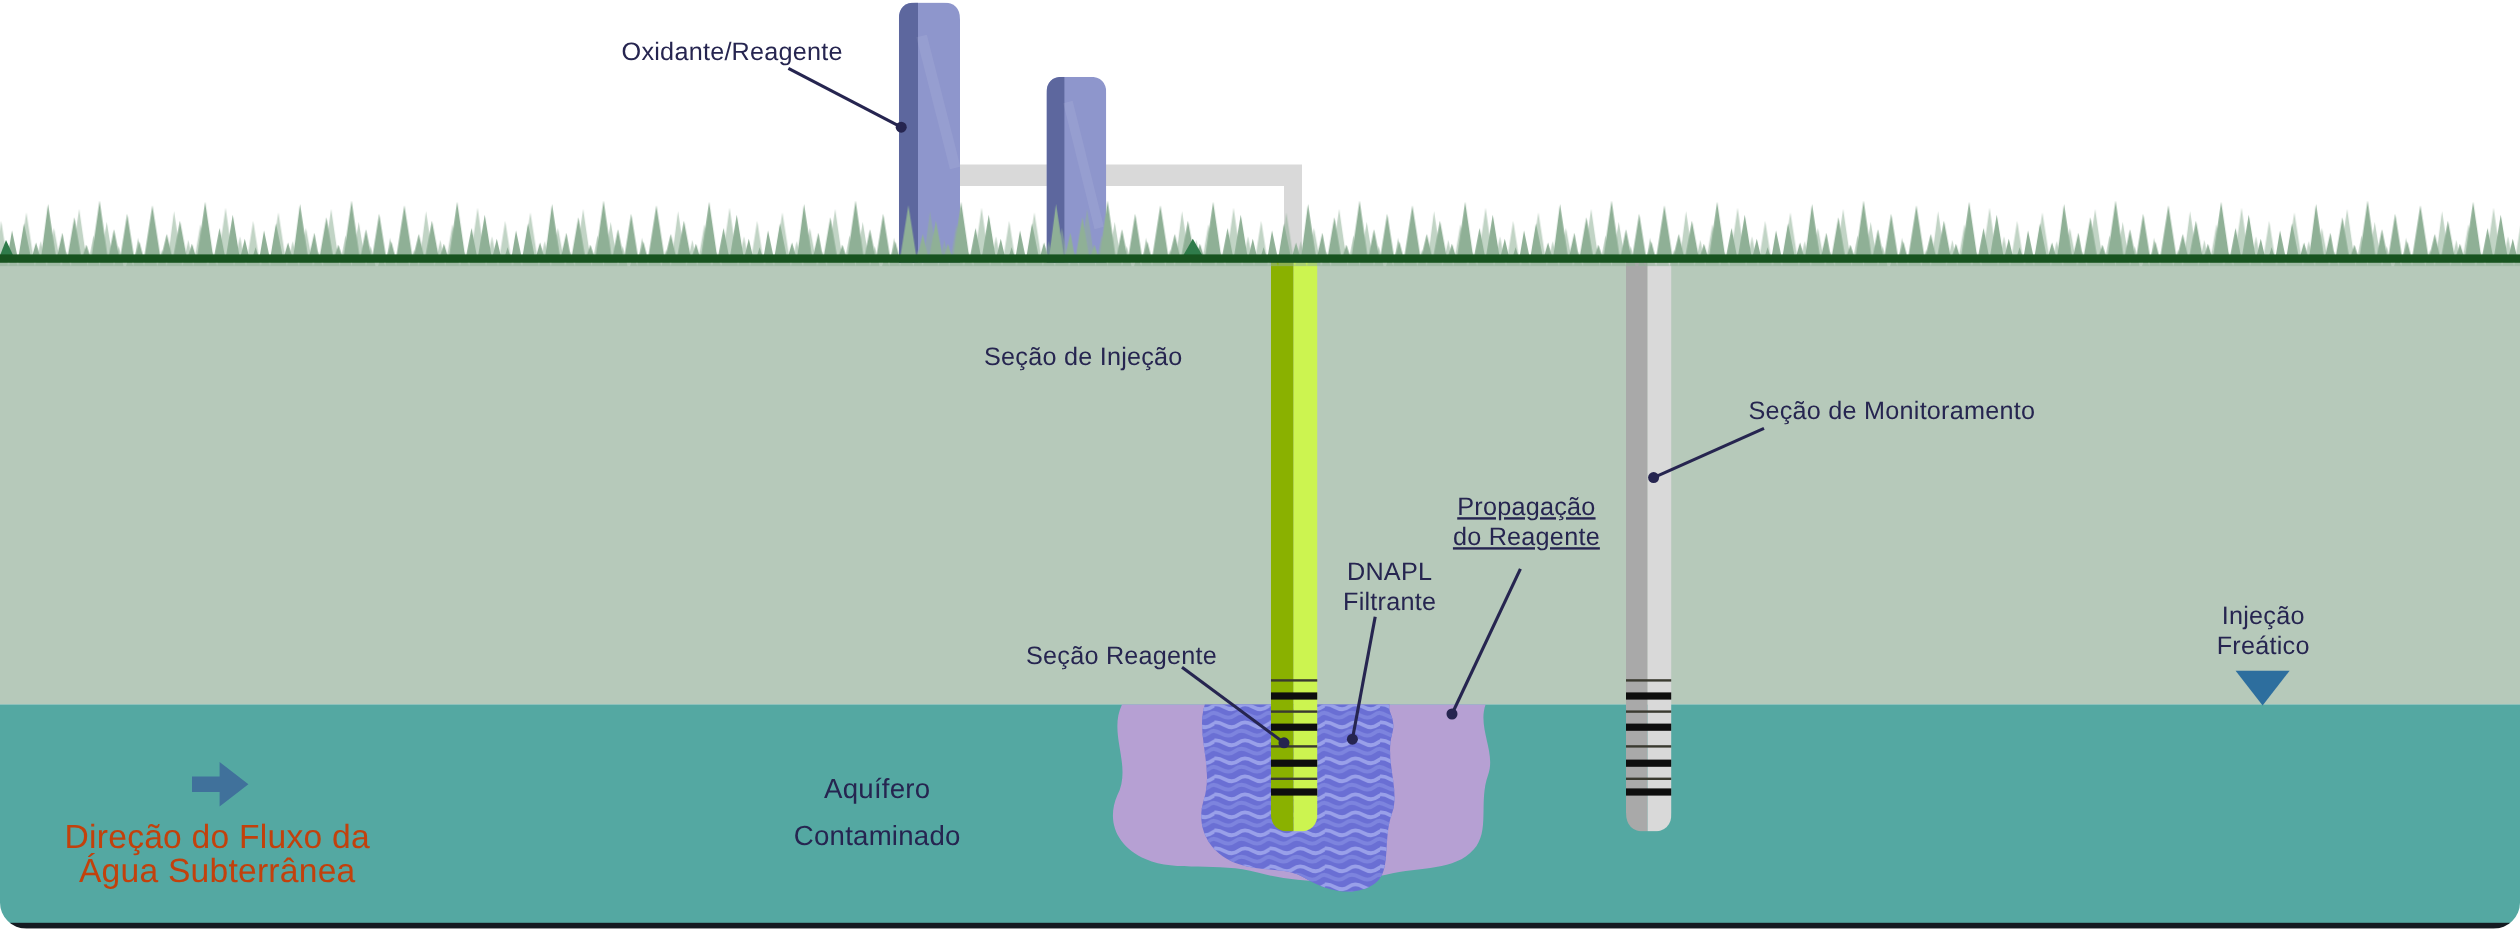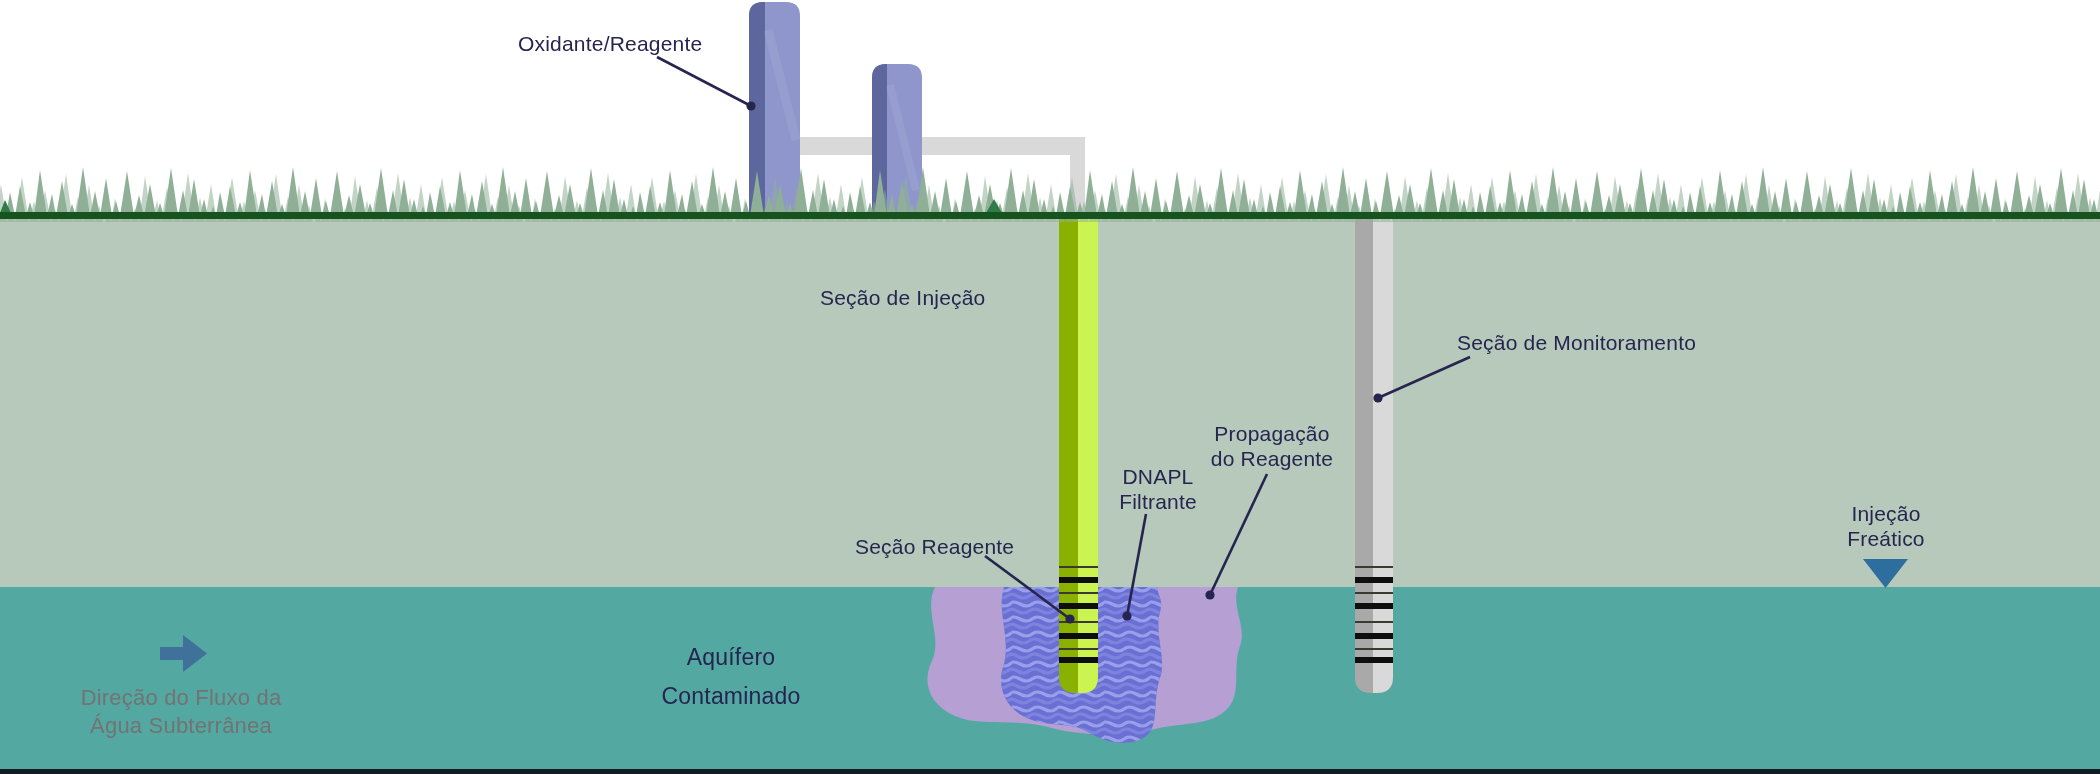--- a/index.html
+++ b/index.html
@@ -1,35 +1,36 @@
 <!DOCTYPE html>
 <html><head>
 <meta charset="utf-8">
 <style>
   html,body { margin:0; padding:0; background:#ffffff; }
   .wrap {
     position:relative; width:2100px; height:774px; overflow:hidden;
     background:#ffffff;
     font-family:"Liberation Sans", sans-serif;
+    border-radius:22px;
   }
   .wrap svg { position:absolute; left:0; top:0; }
   .lbl {
     position:absolute; color:#262550; font-size:21px; line-height:25px;
     white-space:pre-line; letter-spacing:0.2px;
   }
   .center { transform:translateX(-50%); text-align:center; }
   #lbl-oxidant     { left:518px;  top:31px;  }
   #lbl-injection   { left:820px;  top:285px; }
   #lbl-monitoring  { left:1457px; top:330px; }
-  #lbl-propagation { left:1272px; top:421px; }
+  #lbl-propagation { left:1272px; top:410px;text-decoration:underline; }
   #lbl-dnapl       { left:1158px; top:464px; }
   #lbl-screen      { left:855px;  top:534px; }
   #lbl-watertable  { left:1886px; top:501px; }
   #lbl-aquifer     { left:731px;  top:638px; font-size:23px; line-height:39px; }
-  #lbl-flow        { left:181px;  top:684px; font-size:22px; line-height:28px; color:#737373;text-align:center; }
+  #lbl-flow        { left:181px;  top:684px; font-size:28px; line-height:28px; color:#c2410c;text-align:center; }
 </style>
 </head>
 <body>
 
 <div class="wrap">
 
   <svg width="2100" height="774" viewBox="0 0 2100 774">
     <defs>
       <clipPath id="tank1clip">
         <path d="M749,222 V16 Q749,2 763,2 H786 Q800,2 800,16 V222 Z"></path>

